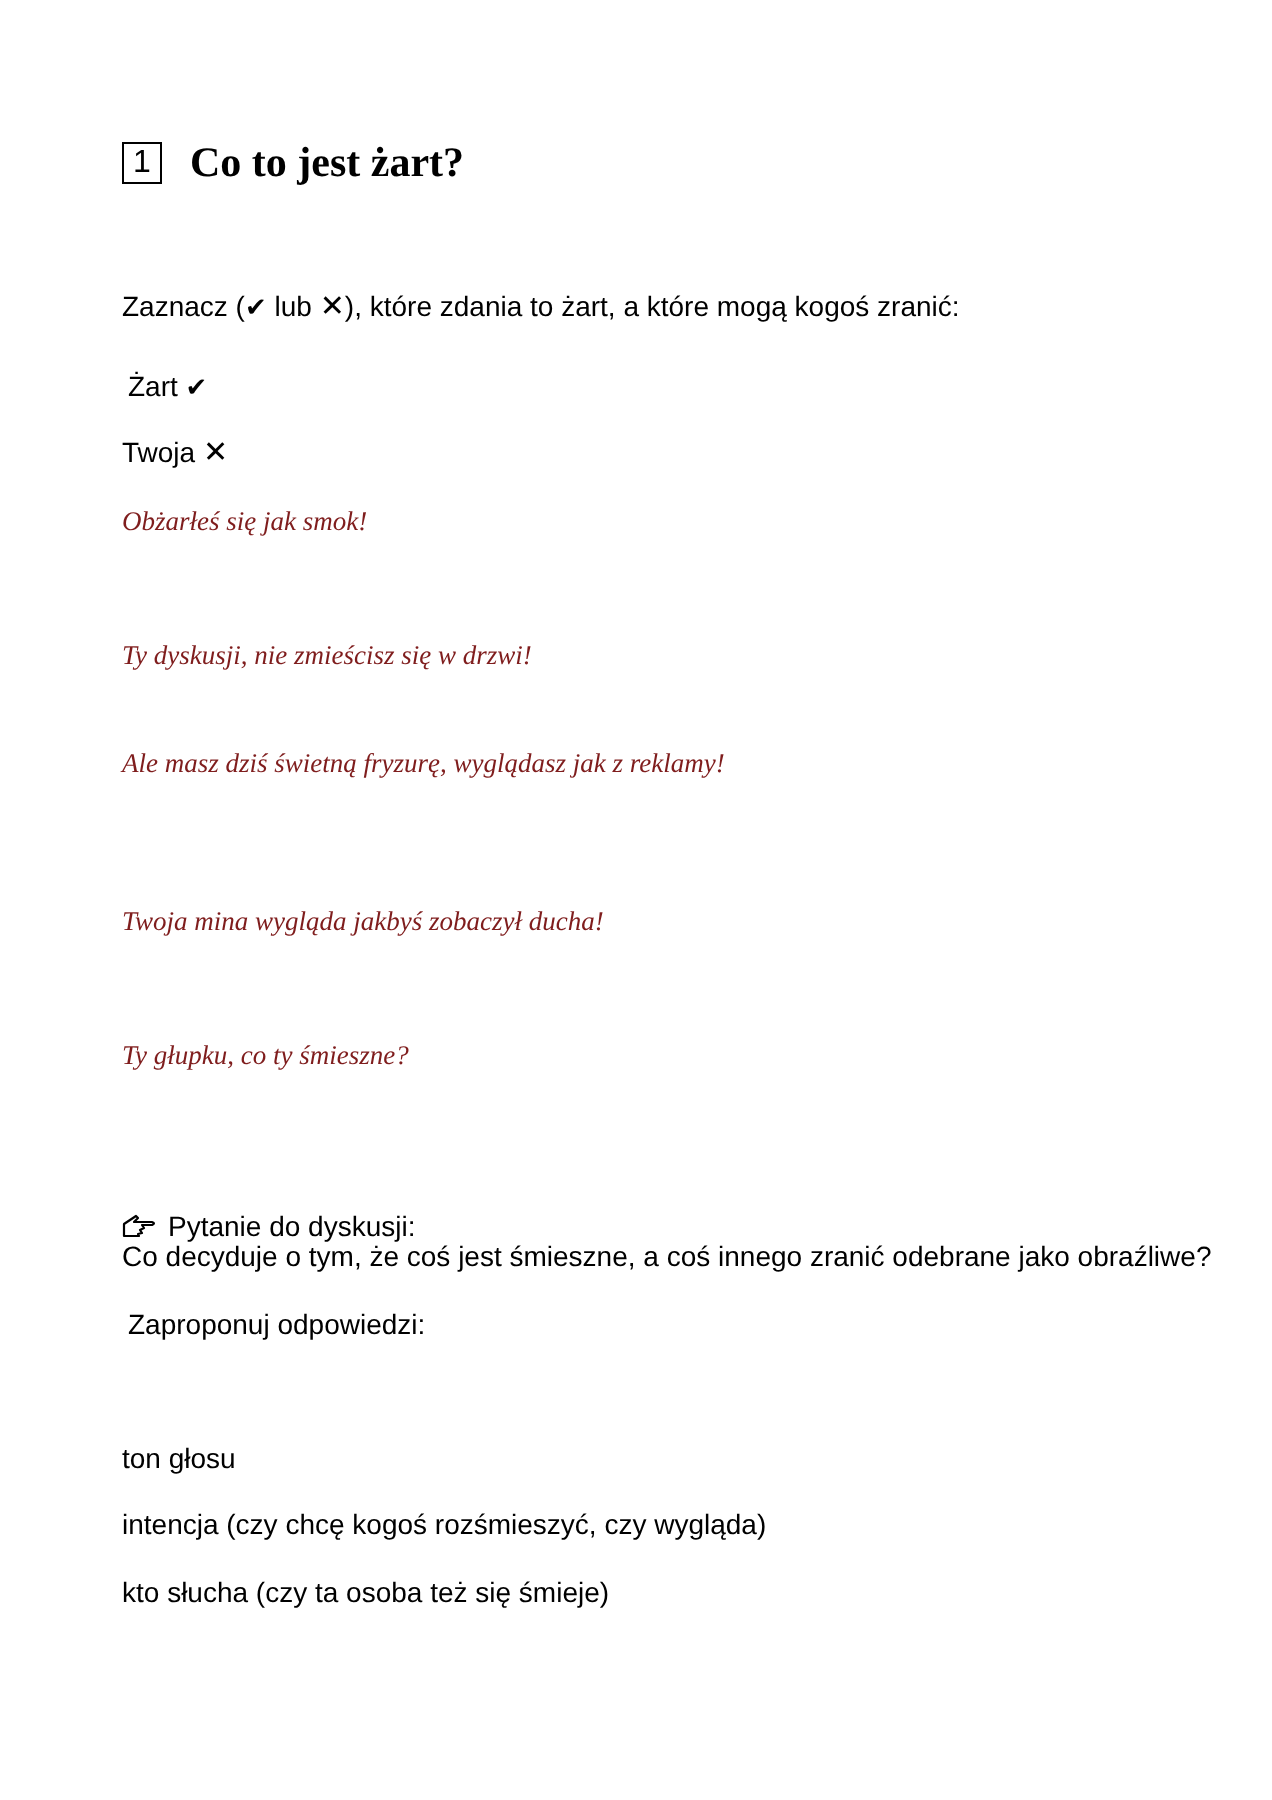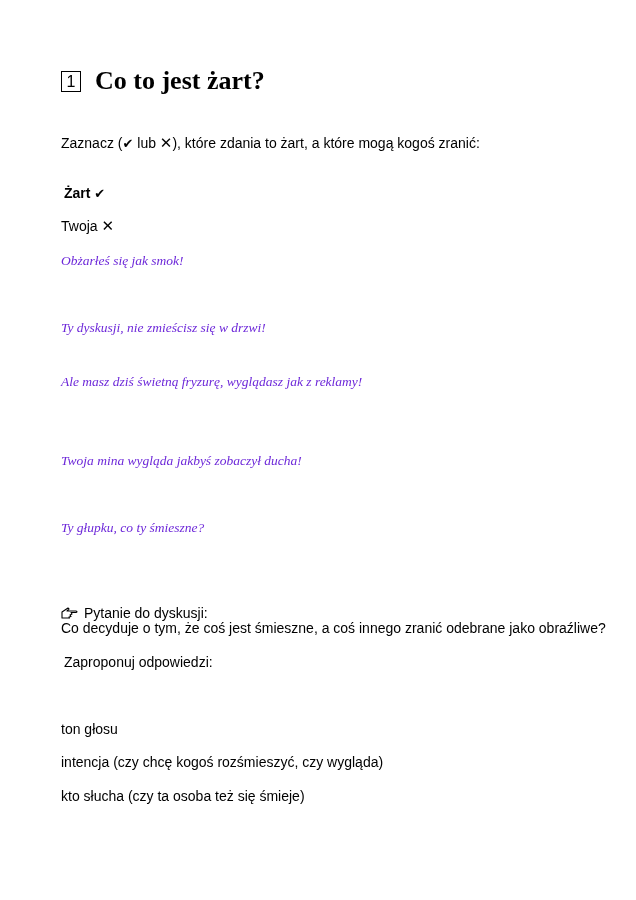--- a/index.html
+++ b/index.html
@@ -29,34 +29,34 @@
       box-sizing: border-box;
       font-family: "Liberation Sans", sans-serif;
       font-size: 16px;
       line-height: 19px;
       text-align: center;
       margin-right: 14px;
     }
     .title {
       font-family: "Liberation Serif", serif;
       font-weight: bold;
-      font-size: 26px;
+      font-size: 21px;
       line-height: 30px;
     }
     .sans {
       font-family: "Liberation Sans", sans-serif;
       font-size: 14px;
       line-height: 18px;
     }
     .serif-it {
       font-family: "Liberation Serif", serif;
       font-style: italic;
       font-size: 13.5px;
       line-height: 18px;
-      color: #6d28d9;
+      color: #7f1d1d;
     }
     .check {
       font-family: "DejaVu Sans", sans-serif;
       font-size: 13px;
     }
     .cross {
       font-family: "DejaVu Sans", sans-serif;
       font-size: 15px;
       font-weight: bold;
     }
@@ -69,25 +69,25 @@
     }
   </style>
 </head>
 <body>
 
 <div class="abs title-row">
   <div class="num-box">1</div>
   <div class="title">Co to jest żart?</div>
 </div>
 
-<div class="abs sans" style="left:61px; top:134px;">
+<div class="abs sans" style="left:61px; top:144px;">
   <span>Zaznacz (</span><span class="check">✔</span><span> lub </span><span class="cross">✕</span><span>), które zdania to żart, a które mogą kogoś zranić:</span>
 </div>
 
-<div class="abs sans" style="left:64px; top:184px;font-weight:bold;">
+<div class="abs sans" style="left:64px; top:184px;">
   <span>Żart</span>&nbsp;<span class="check">✔</span>
 </div>
 
 <div class="abs sans" style="left:61px; top:217px;">
   <span>Twoja</span>&nbsp;<span class="cross">✕</span>
 </div>
 
 <div class="abs serif-it" style="left:61px; top:252px;">Obżarłeś się jak smok!</div>
 <div class="abs serif-it" style="left:61px; top:319px;">Ty dyskusji, nie zmieścisz się w drzwi!</div>
 <div class="abs serif-it" style="left:61px; top:373px;font-family:Liberation Serif, serif;">Ale masz dziś świetną fryzurę, wyglądasz jak z reklamy!</div>

